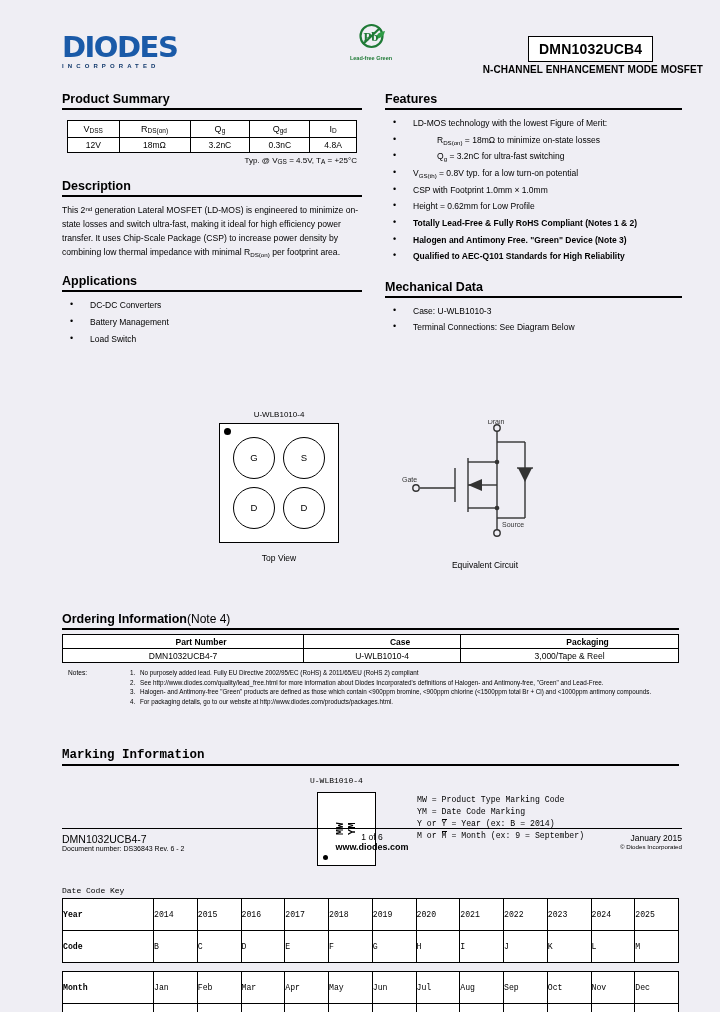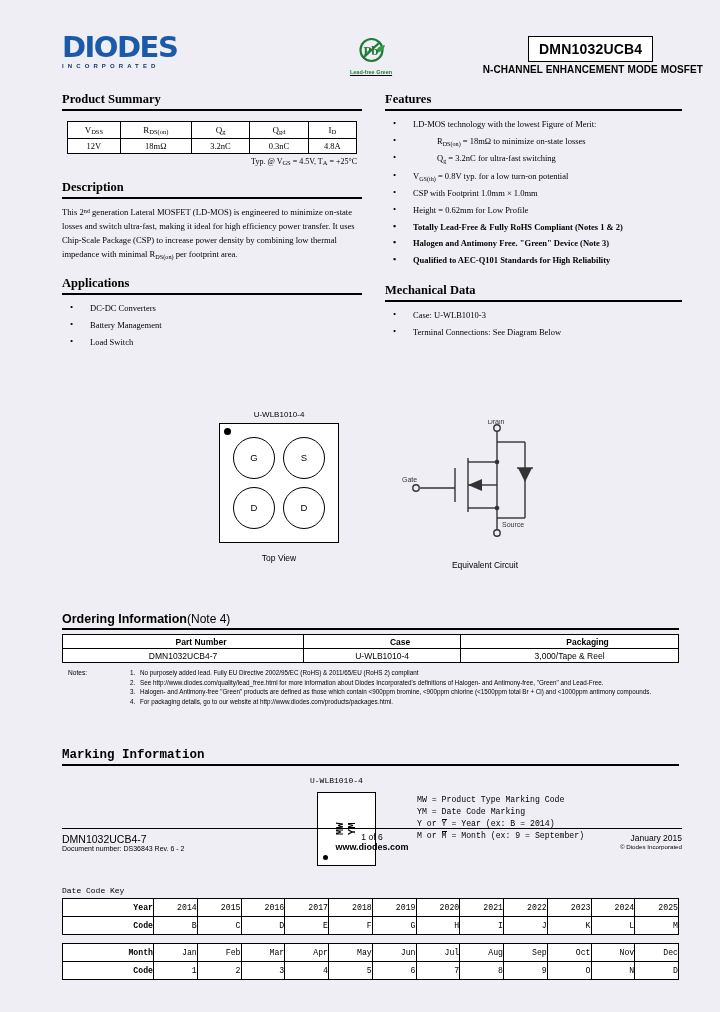--- a/index.html
+++ b/index.html
@@ -11,36 +11,36 @@
     overflow:hidden;
   }
   .page{position:relative;width:720px;height:860px;box-sizing:border-box;padding:0;border-radius:27px;}
 
   
   .header{position:relative;height:92px;}
   .logo{position:absolute;left:62px;top:33px;width:150px;}
   .logo-word{font-family:"DejaVu Sans", sans-serif;font-weight:bold;font-size:29px;letter-spacing:-1.5px;color:#1a5aa8;line-height:1;}
   .logo-sub{margin-top:1px;font-size:6px;letter-spacing:4.1px;color:#10386b;font-weight:bold;}
 
-  .pbfree{position:absolute;left:341px;top:34px;width:60px;text-align:center;text-decoration:underline;}
+  .pbfree{position:absolute;left:341px;top:20px;width:60px;text-align:center;}
   .pb-circle{position:relative;width:33px;height:33px;margin:0 auto;}
   .pb-text{position:absolute;left:0;top:0;width:33px;height:33px;line-height:33px;text-align:center;font-size:13px;font-weight:bold;color:#1f7a36;font-family:"Liberation Serif",serif;}
   .pb-label{font-size:5.5px;color:#1f7a36;font-weight:bold;margin-top:2px;}
 
   .partbox{position:absolute;left:528px;top:36px;border:1.4px solid #000;background:#fff;padding:3px 10px;}
   .partbox span{font-size:14px;font-weight:bold;letter-spacing:.2px;}
   .subtitle{position:absolute;right:17px;top:64px;font-size:10px;font-weight:bold;letter-spacing:.1px;}
 
   
   .sec{margin-bottom:3px;}
   .sec-title{font-size:12.5px;font-weight:bold;padding-bottom:2px;border-bottom:2.2px solid #000;}
   .sec-title .note{font-size:12px;font-weight:normal;}
 
   
-  .cols{position:relative;font-family:Liberation Serif, serif;}
+  .cols{position:relative;}
   .col-l{position:absolute;left:62px;top:0;width:300px;}
   .col-r{position:absolute;left:385px;top:0;width:297px;}
 
   
   table.summary{border-collapse:collapse;margin:10px 0 0 5px;width:290px;background:#fff;}
   table.summary td,table.summary th{border:1px solid #000;text-align:center;font-size:8.5px;padding:2px 0;font-weight:normal;}
   table.summary th{font-size:9px;padding:3px 0;}
   .sub{font-size:6.5px;vertical-align:-1px;}
   .typ{font-size:8px;text-align:right;width:295px;margin-top:3px;}
 
@@ -75,21 +75,21 @@
   .markwrap{position:relative;height:108px;margin-top:8px;}
   .markbox{position:absolute;left:255px;top:18px;width:57px;height:72px;border:1.3px solid #000;background:#fff;}
   .markbox .rot{position:absolute;left:0;top:0;width:57px;height:72px;display:flex;align-items:center;justify-content:center;gap:1px;}
   .rot span{writing-mode:vertical-rl;transform:rotate(180deg);font-size:10px;font-weight:bold;letter-spacing:.5px;}
   .markbox .mdot{position:absolute;left:5px;bottom:5px;width:5px;height:5px;border-radius:50%;background:#000;}
   .marklegend{position:absolute;left:355px;top:20px;font-size:8.2px;line-height:1.48;}
 
   
   .dckey{font-size:8px;margin-top:4px;}
   table.dc{border-collapse:collapse;width:617px;margin-top:3px;background:#fff;}
-  table.dc td{border:1px solid #000;text-align:right;font-size:8.2px;padding:4px 0;}
+  table.dc td{border:1px solid #000;text-align:left;font-size:8.2px;padding:11px 0;}
   table.dc td.h{font-weight:bold;width:90px;}
   table.dc tr td:first-child{font-weight:bold;}
 
   
   .footer{position:absolute;left:62px;right:38px;bottom:8px;border-top:1.2px solid #000;padding-top:3px;}
   .f-left{position:absolute;left:0;top:4px;}
   .f-left .pn{font-size:10.5px;}
   .f-left .dn{font-size:7px;}
   .f-mid{text-align:center;}
   .f-mid .pg{font-size:8.5px;}

